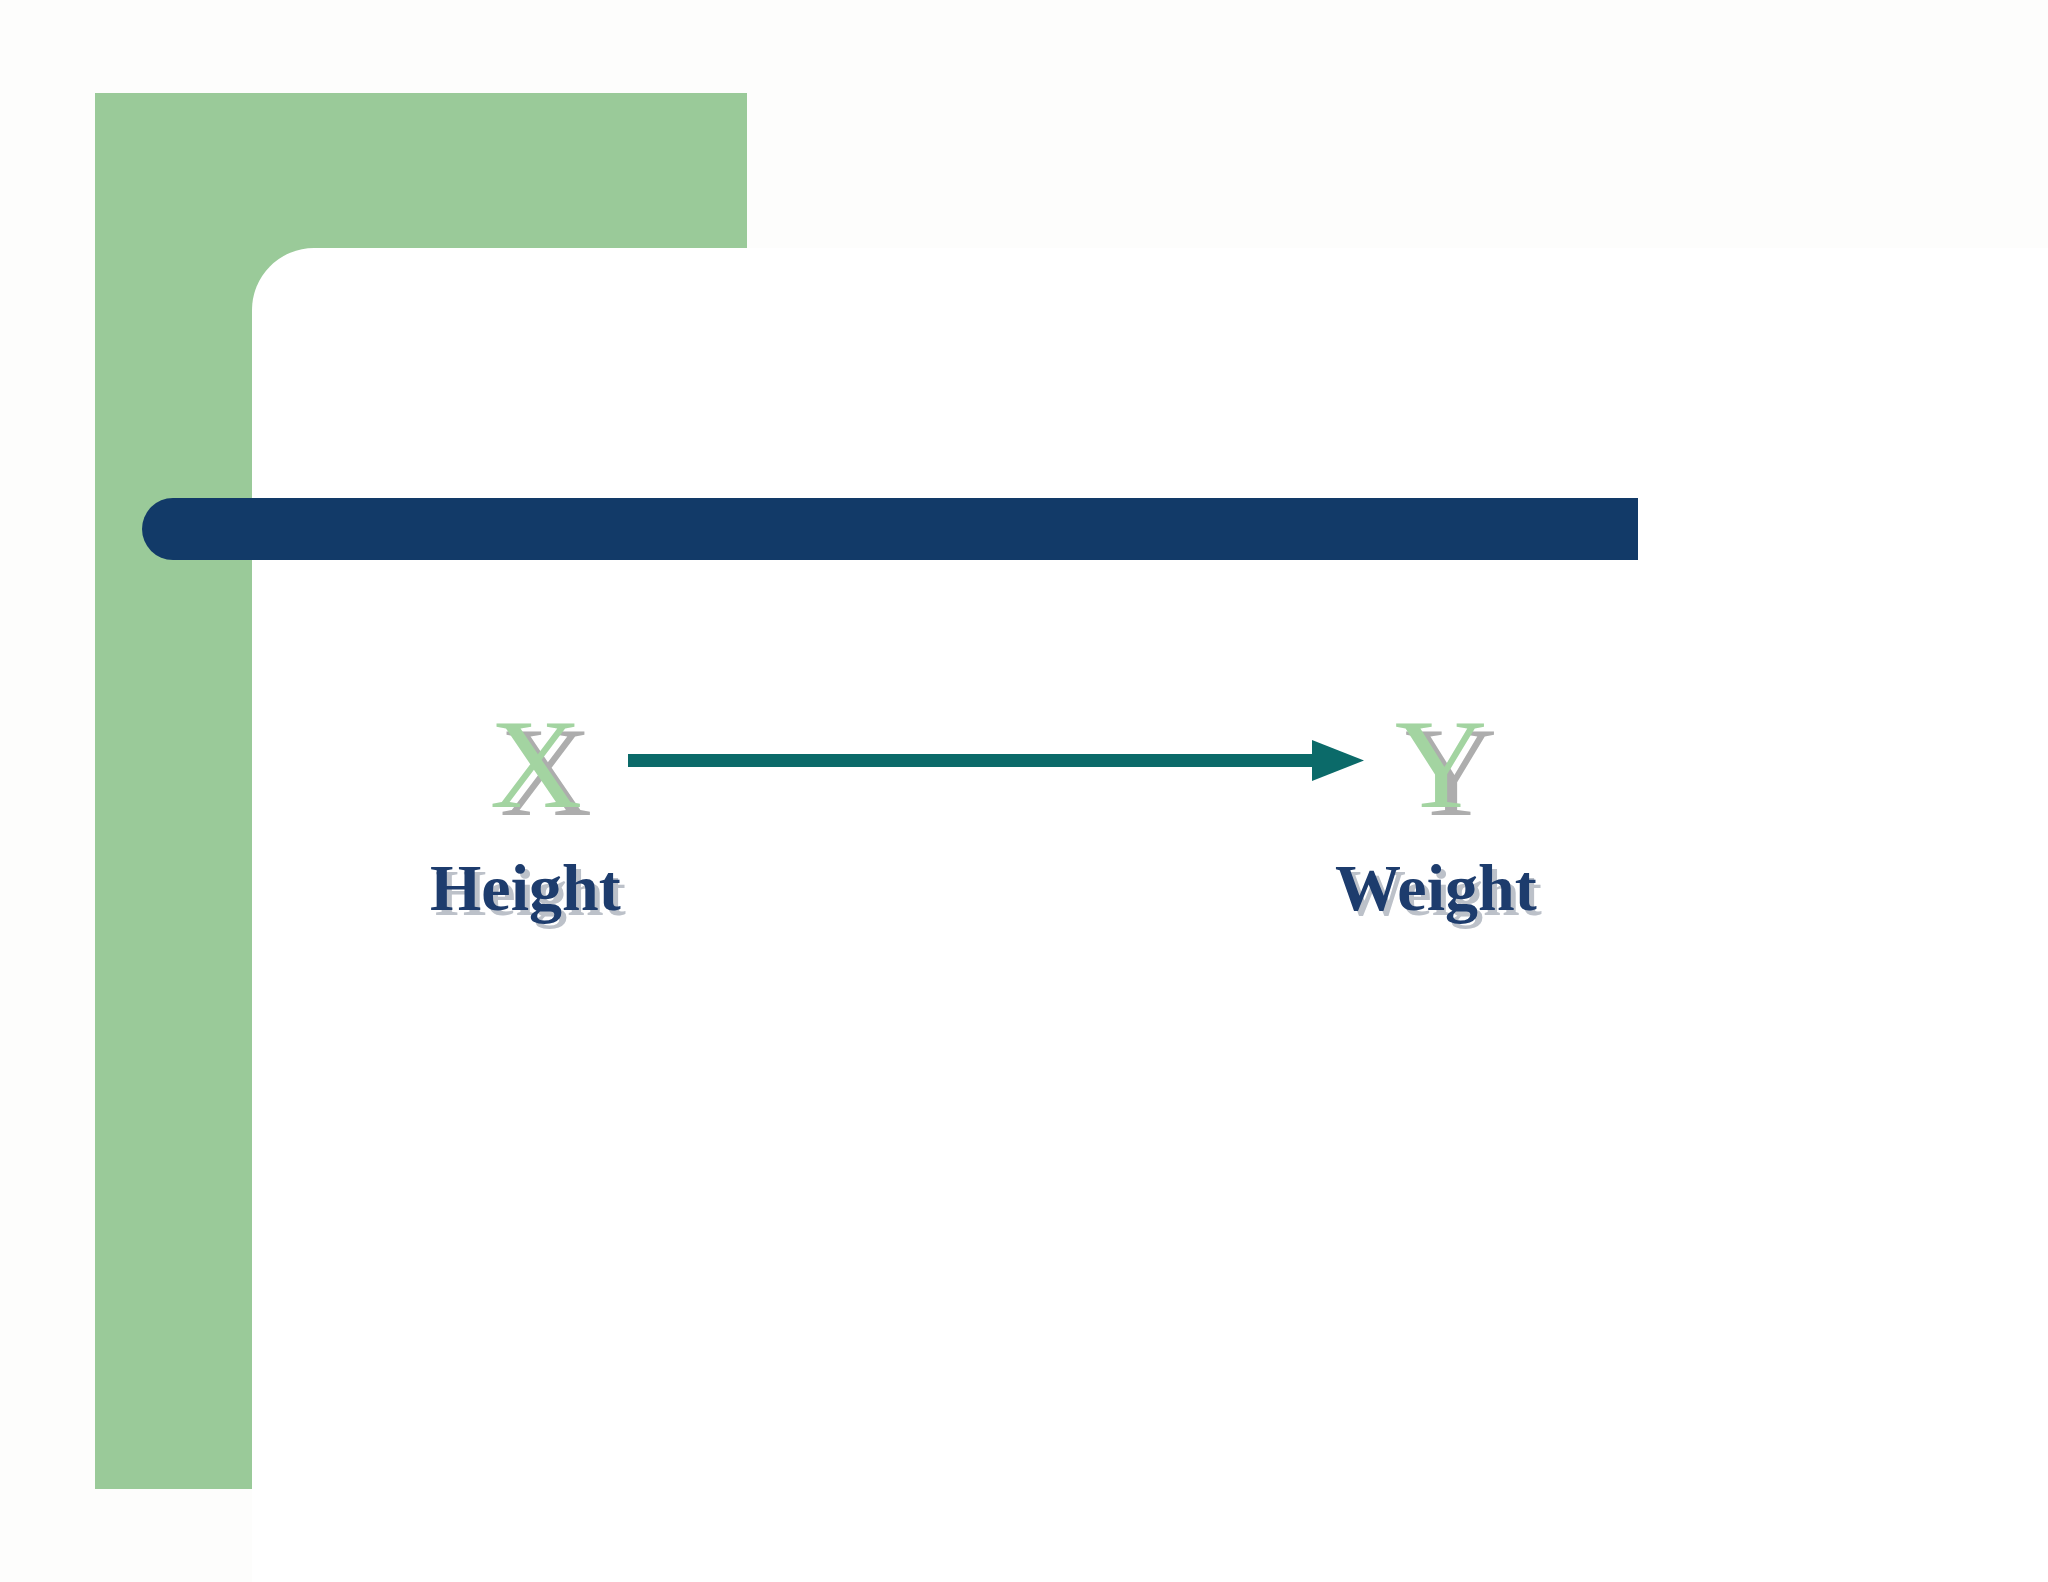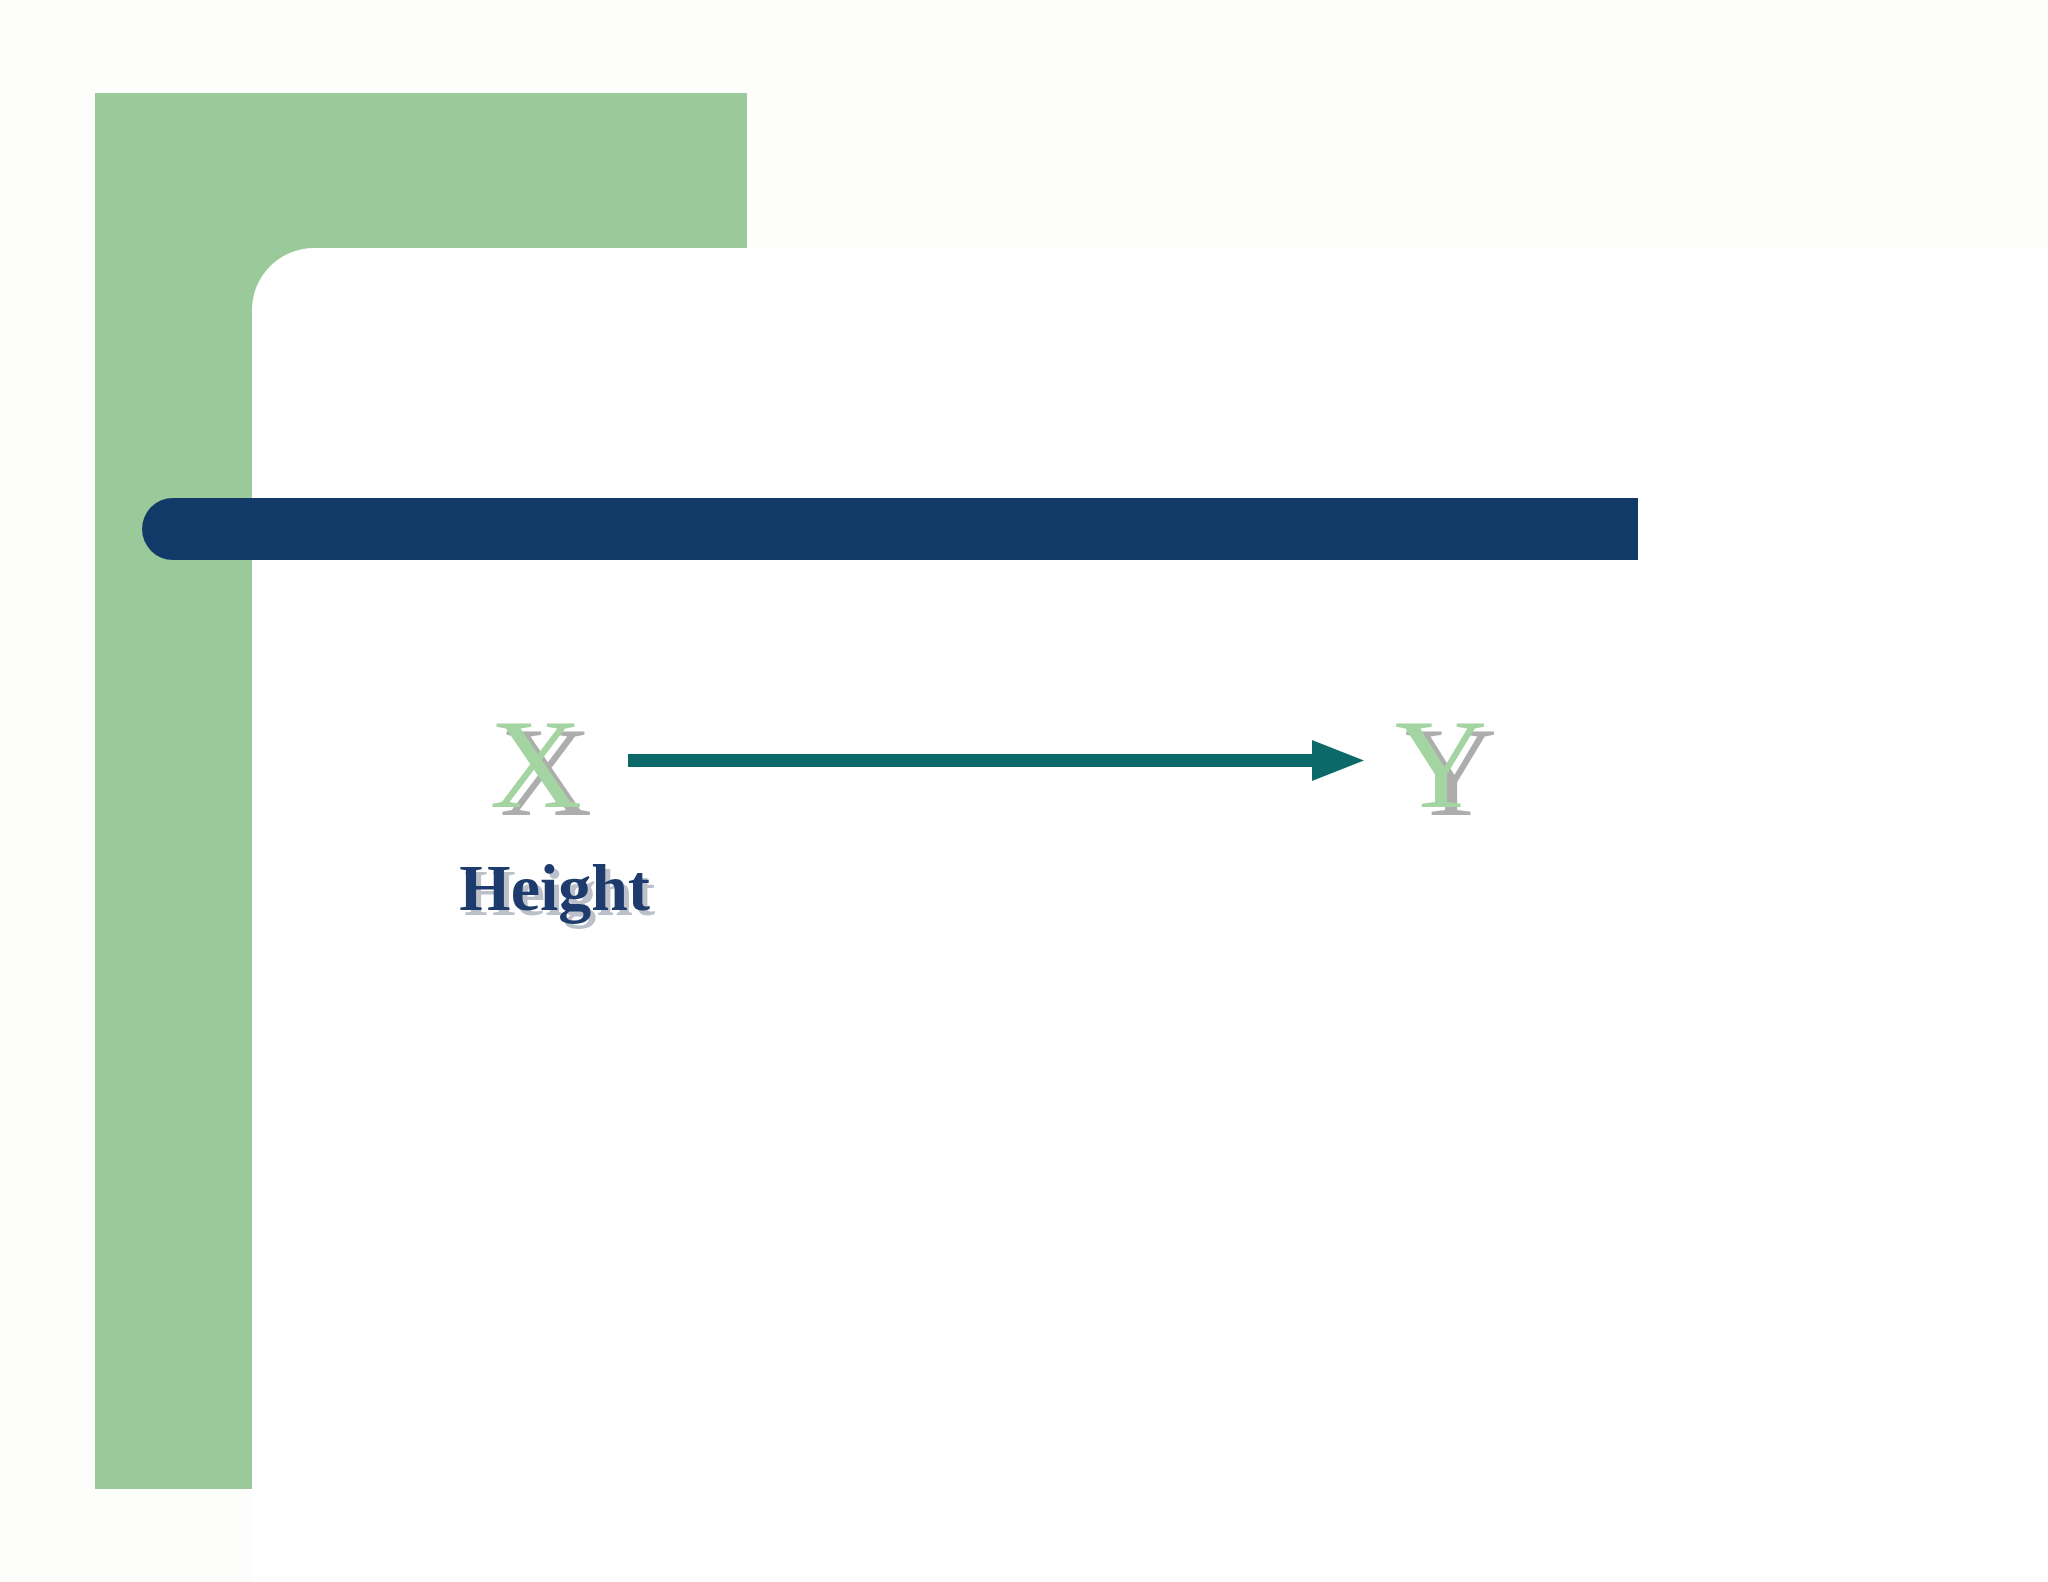--- a/index.html
+++ b/index.html
@@ -85,21 +85,21 @@
   .diagram-label {
     position: absolute;
     width: 220px;
     top: 852px;
     font-family: "Liberation Serif", serif;
     font-weight: bold;
     font-size: 66px;
     line-height: 1.1;
     color: var(--label-navy);
     text-shadow: 5px 5px 0 var(--label-shadow);
-    text-align: right;
+    text-align: left;
   }
   .label-height { left: 430px; }
   .label-weight { left: 1335px; }
 </style>
 </head>
 <body>
 
 <div class="slide">
 
   <div class="green-top"></div>
@@ -116,14 +116,15 @@
     <svg width="736" height="45" viewBox="0 0 736 45" aria-hidden="true">
       <rect x="0" y="16" width="692" height="13" fill="currentColor"></rect>
       <polygon points="684,2 736,22.5 684,43" fill="currentColor"></polygon>
     </svg>
   </div>
 
   <div class="symbol symbol-y">Y</div>
 
   <div class="diagram-label label-height">Height</div>
 
+  <div class="diagram-label label-weight">Weight</div>
 
 </div>
 
 </body></html>

